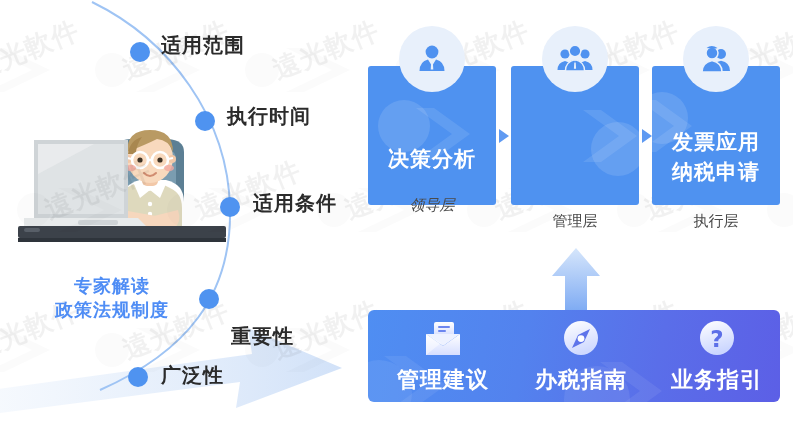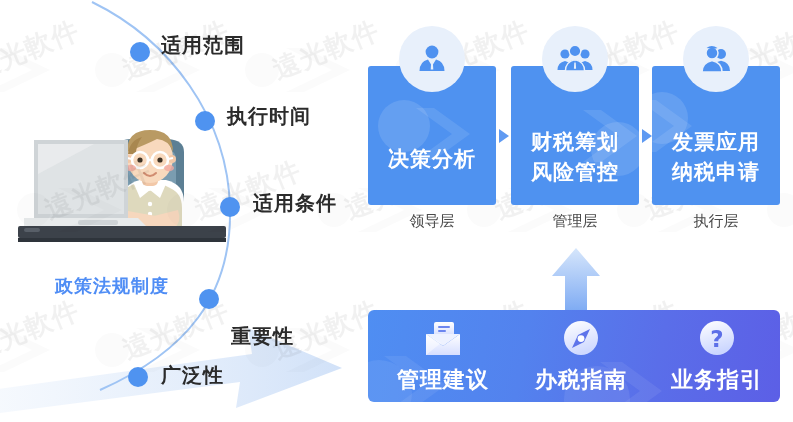--- a/index.html
+++ b/index.html
@@ -185,20 +185,21 @@
 
     <path d="M6,100 l114,0 l10,10 l-124,0 z" fill="#e8ebec"></path>
     <rect x="60" y="102" width="40" height="5" rx="2" fill="#cfd4d7"></rect>
 
     <rect x="0" y="108" width="208" height="12" rx="2" fill="#3c424a"></rect>
     <rect x="0" y="120" width="208" height="4" fill="#2e343b"></rect>
     <rect x="6" y="110" width="16" height="4" rx="2" fill="#585f68"></rect>
   </svg>
 
   <div class="expert-cap" style="left:14px;top:274px;width:196px;">
+    <div>专家解读</div>
     <div>政策法规制度</div>
   </div>
 
   <div class="node" style="left:130px;top:42px;"></div>
   <div class="node-label" style="left:161px;top:32px;">适用范围</div>
 
   <div class="node" style="left:195px;top:111px;"></div>
   <div class="node-label" style="left:227px;top:103px;">执行时间</div>
 
   <div class="node" style="left:220px;top:197px;"></div>
@@ -220,33 +221,29 @@
     </div>
   </div>
   <div class="card-icon-wrap" style="left:399px;top:26px;">
     <svg width="34" height="34" viewBox="0 0 34 34">
       <circle cx="17" cy="10" r="6.4" fill="#4f92f0"></circle>
       <path d="M4.5,29 q0,-9.5 8.5,-11.6 l4,6.6 l4,-6.6 q8.5,2.1 8.5,11.6 z" fill="#4f92f0"></path>
       <path d="M15.6,17 l2.8,0 l-1.4,2.4 z" fill="#e8f0fb"></path>
       <path d="M16.2,20.4 l1.6,0 l0.5,7 l-2.6,0 z" fill="#e8f0fb"></path>
     </svg>
   </div>
-  <div class="layer-label" style="left:368px;top:212px;width:128px;">领导层</div>
+  <div class="layer-label" style="left:368px;top:196px;width:128px;font-style:italic;">领导层</div>
 
   <div class="step-arrow" style="left:499px;top:129px;"></div>
 
   <div class="card" style="left:511px;top:66px;width:128px;height:139px;">
     <div class="card-deco" style="left:80px;top:56px;width:54px;height:54px;"></div>
     <svg style="position:absolute;left:68px;top:42px;" width="70" height="56" viewBox="0 0 70 56">
       <path d="M4,2 L40,28 L4,54 L22,54 L58,28 L22,2 Z" fill="rgba(255,255,255,0.10)"></path>
     </svg>
-    <div class="card-title" style="top:61px;">
-      <div>财税筹划</div>
-      <div>风险管控</div>
-    </div>
   </div>
   <div class="card-icon-wrap" style="left:542px;top:26px;">
     <svg width="36" height="34" viewBox="0 0 36 34">
       <circle cx="8" cy="12" r="4.6" fill="#4f92f0"></circle>
       <path d="M0.5,28 q0,-7.4 7.5,-9 q7.5,1.6 7.5,9 z" fill="#4f92f0"></path>
       <circle cx="28" cy="12" r="4.6" fill="#4f92f0"></circle>
       <path d="M20.5,28 q0,-7.4 7.5,-9 q7.5,1.6 7.5,9 z" fill="#4f92f0"></path>
       <circle cx="18" cy="9" r="5.8" fill="#4f92f0" stroke="#e8f0fb" stroke-width="1.4"></circle>
       <path d="M8.4,29 q0,-9.2 9.6,-11.4 q9.6,2.2 9.6,11.4 z" fill="#4f92f0" stroke="#e8f0fb" stroke-width="1.4"></path>
       <path d="M16.7,17.4 l2.6,0 l-1.3,2.2 z" fill="#e8f0fb"></path>

